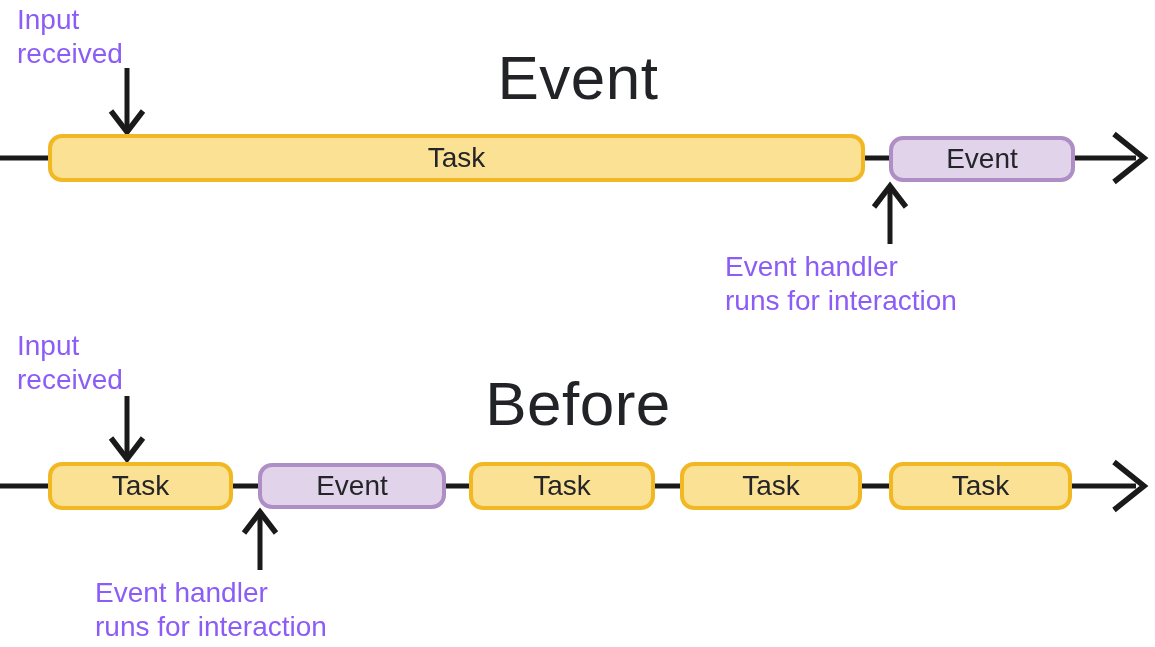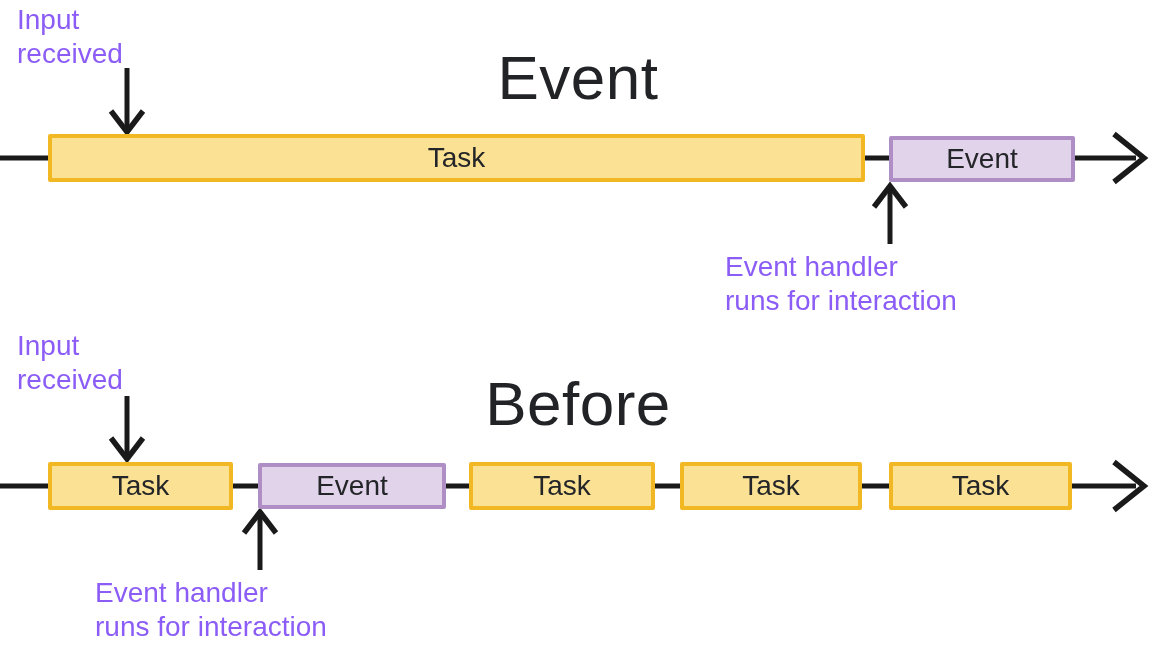--- a/index.html
+++ b/index.html
@@ -31,21 +31,21 @@
     position: absolute;
     font-size: 28px;
     line-height: 34px;
     color: #8b5cf6;
     white-space: pre-line;
   }
   .bar {
     position: absolute;
     box-sizing: border-box;
     height: 48px;
-    border-radius: 2px;
+    border-radius: 14px;
     display: flex;
     align-items: center;
     justify-content: center;
     font-size: 28px;
     color: #242528;
   }
   .bar.task {
     background: #fbe193;
     border: 4px solid #f2b823;
   }

